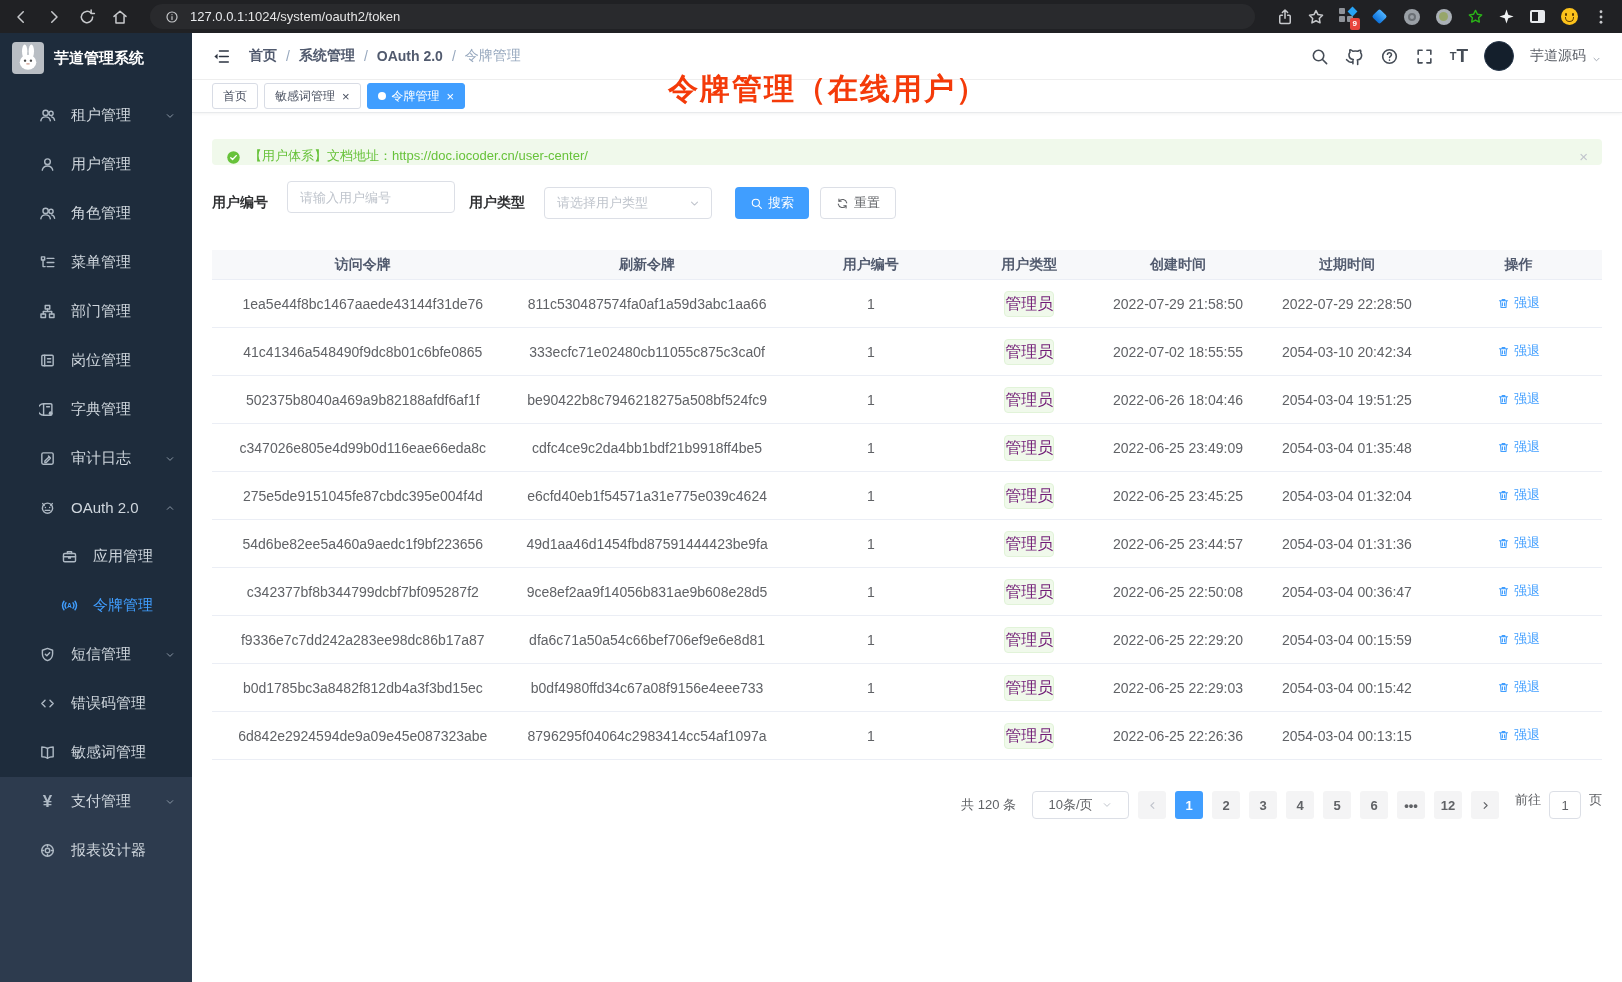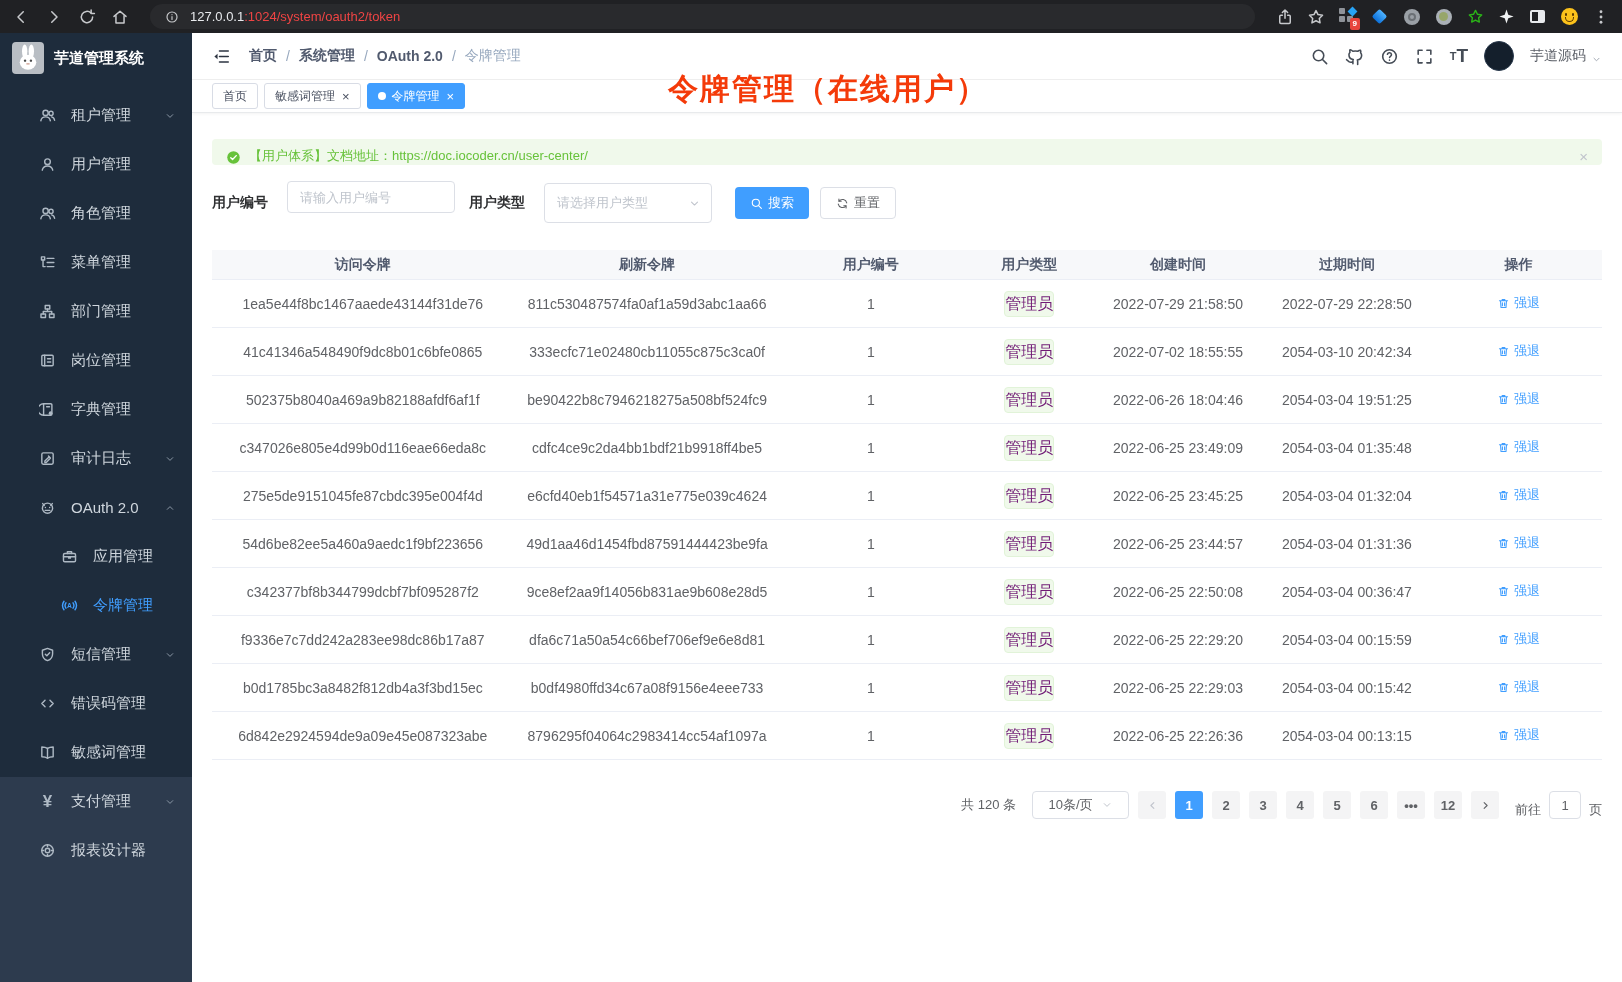--- a/index.html
+++ b/index.html
@@ -4,21 +4,21 @@
 <style>
   *{box-sizing:border-box;margin:0;padding:0}
   body{font-family:"Liberation Sans",sans-serif;background:#fff}
   .stage{position:relative;width:1622px;height:982px;overflow:hidden;background:#fff}
 
   
   .chrome{display:flex;align-items:center;height:33px;background:#202124;padding:0 12px;gap:15px;color:#c7c9cc}
   .chrome .nic{width:18px;height:18px;font-size:18px;display:flex;align-items:center;justify-content:center;color:#c7c9cc;cursor:pointer}
   .urlbar{flex:1;display:flex;align-items:center;gap:9px;background:#292a2d;border-radius:14px;height:25px;padding:0 13px;font-size:13px;color:#9aa0a6;margin:0 6px}
   .urlbar .host{color:#e8eaed;font-weight:400}
-  .urlbar .rest{color:#ef4444}
+  .urlbar .rest{color:#e5e5e5}
   .chrome-right{display:flex;align-items:center;gap:13px}
   .ext{width:19px;height:19px;position:relative;display:flex;align-items:center;justify-content:center;cursor:pointer}
   .ext .g{position:absolute;width:6px;height:6px;background:#8f9399;border-radius:1px}
   .ext .g.a{left:1px;top:1px}.ext .g.b{left:1px;top:9px}.ext .g.c{left:9px;top:9px}
   .ext .diam{position:absolute;right:1px;top:1px;width:7px;height:7px;background:#27a3f5;transform:rotate(45deg)}
   .ext .badge{position:absolute;right:-3px;bottom:-4px;background:#e8453c;color:#fff;font-size:8px;line-height:1;padding:2px 3px;border-radius:2px;font-weight:700}
   .gem{width:11px;height:11px;background:linear-gradient(180deg,#4db2ff,#0b6fd8);transform:rotate(45deg);border-radius:2px}
   .ring{width:16px;height:16px;border-radius:50%;background:#9aa0a6;display:flex;align-items:center;justify-content:center}
   .ring .in{width:8px;height:8px;border:2px solid #6b7075;border-radius:50%}
   .dot-ext{width:16px;height:16px;border-radius:50%;background:#aab0b6;display:flex;align-items:center;justify-content:center}
@@ -75,21 +75,21 @@
   .content{flex:1;padding:26px 20px 0;overflow:hidden}
   .alert{display:flex;align-items:flex-end;gap:8px;font-size:13px;color:#67c23a;height:26px;border-radius:4px;padding:0 14px;background:#f0f9eb}
   .alert .cic{width:15px;height:15px;font-size:15px;display:flex}
   .alert .link{color:#67c23a;text-decoration:none;cursor:pointer}
   .alert .close{margin-left:auto;color:#c0c4cc;font-size:15px;cursor:pointer}
 
   .filters{display:flex;align-items:center;margin-top:16px;font-size:14px;color:#303133}
   .filters .flabel{font-weight:700}
   .filters input.fi{width:168px;height:32px;border:1px solid #dcdfe6;border-radius:4px;padding:0 12px;font-size:13px;color:#606266;margin:0 14px 12px 19px;outline:none}
   input::placeholder{color:#bfc4cc}
-  .fselect{width:168px;height:40px;border:1px solid #dcdfe6;border-radius:4px;padding:0 10px 0 12px;font-size:13px;color:#bfc4cc;margin:0 12px 0 19px;display:flex;align-items:center;cursor:pointer}
+  .fselect{width:168px;height:32px;border:1px solid #dcdfe6;border-radius:4px;padding:0 10px 0 12px;font-size:13px;color:#bfc4cc;margin:0 12px 0 19px;display:flex;align-items:center;cursor:pointer}
   .fselect .caret{margin-left:auto;color:#c0c4cc;font-size:13px;display:flex}
   .btn{height:32px;padding:0 15px;border-radius:4px;font-size:13px;display:inline-flex;align-items:center;gap:5px;cursor:pointer;border:none;margin-left:11px}
   .btn .bic{font-size:13px;display:flex}
   .btn-primary{background:#409eff;color:#fff}
   .btn-plain{background:#fff;border:1px solid #dcdfe6;color:#606266}
 
   
   .table{margin-top:25px;font-size:14px;color:#606266}
   .thead{display:flex;align-items:center;background:#f7f8fa;height:30px;font-weight:600;color:#515a6e;border-bottom:1px solid #ebeef5}
   .tr{display:flex;align-items:center;height:48px;border-bottom:1px solid #ebeef5;background:#fff}
@@ -102,21 +102,21 @@
   
   .pager{display:flex;align-items:center;justify-content:flex-end;margin-top:31px;font-size:13px;color:#606266;gap:9px}
   .total{margin-right:7px}
   .psize{width:97px;height:28px;border:1px solid #dcdfe6;border-radius:4px;display:flex;align-items:center;justify-content:center;gap:8px;color:#606266;cursor:pointer;background:#fff}
   .psize .caret{color:#c0c4cc;font-size:12px;display:flex}
   .pages{display:flex;align-items:center;gap:9px}
   .pbtn{min-width:28px;height:28px;padding:0 4px;border-radius:3px;background:#f4f4f5;display:flex;align-items:center;justify-content:center;font-weight:600;color:#606266;cursor:pointer;font-size:13px}
   .pbtn.active{background:#409eff;color:#fff}
   .pbtn.nav{font-size:13px}
   .pbtn.prev{color:#c0c4cc}
-  .goto{display:flex;align-items:flex-end;gap:8px;margin-left:7px}
+  .goto{display:flex;align-items:flex-start;gap:8px;margin-left:7px}
   .goto input{width:32px;height:28px;border:1px solid #dcdfe6;border-radius:4px;text-align:center;font-size:13px;color:#606266;outline:none}
   svg{display:block}
 </style>
 </head>
 <body>
 
 <div class="stage">
 
   <div class="chrome">
     <span class="nic" id="i-back">

